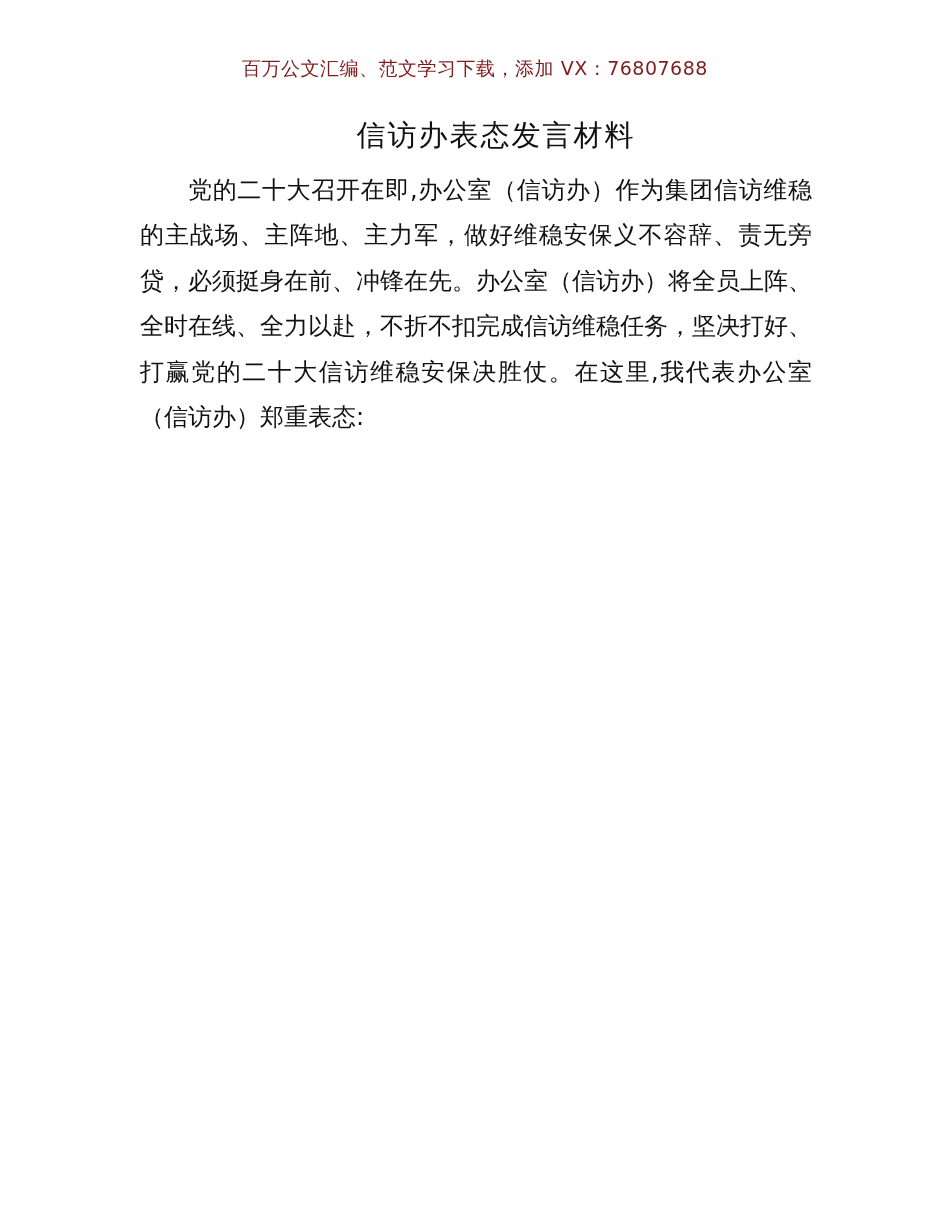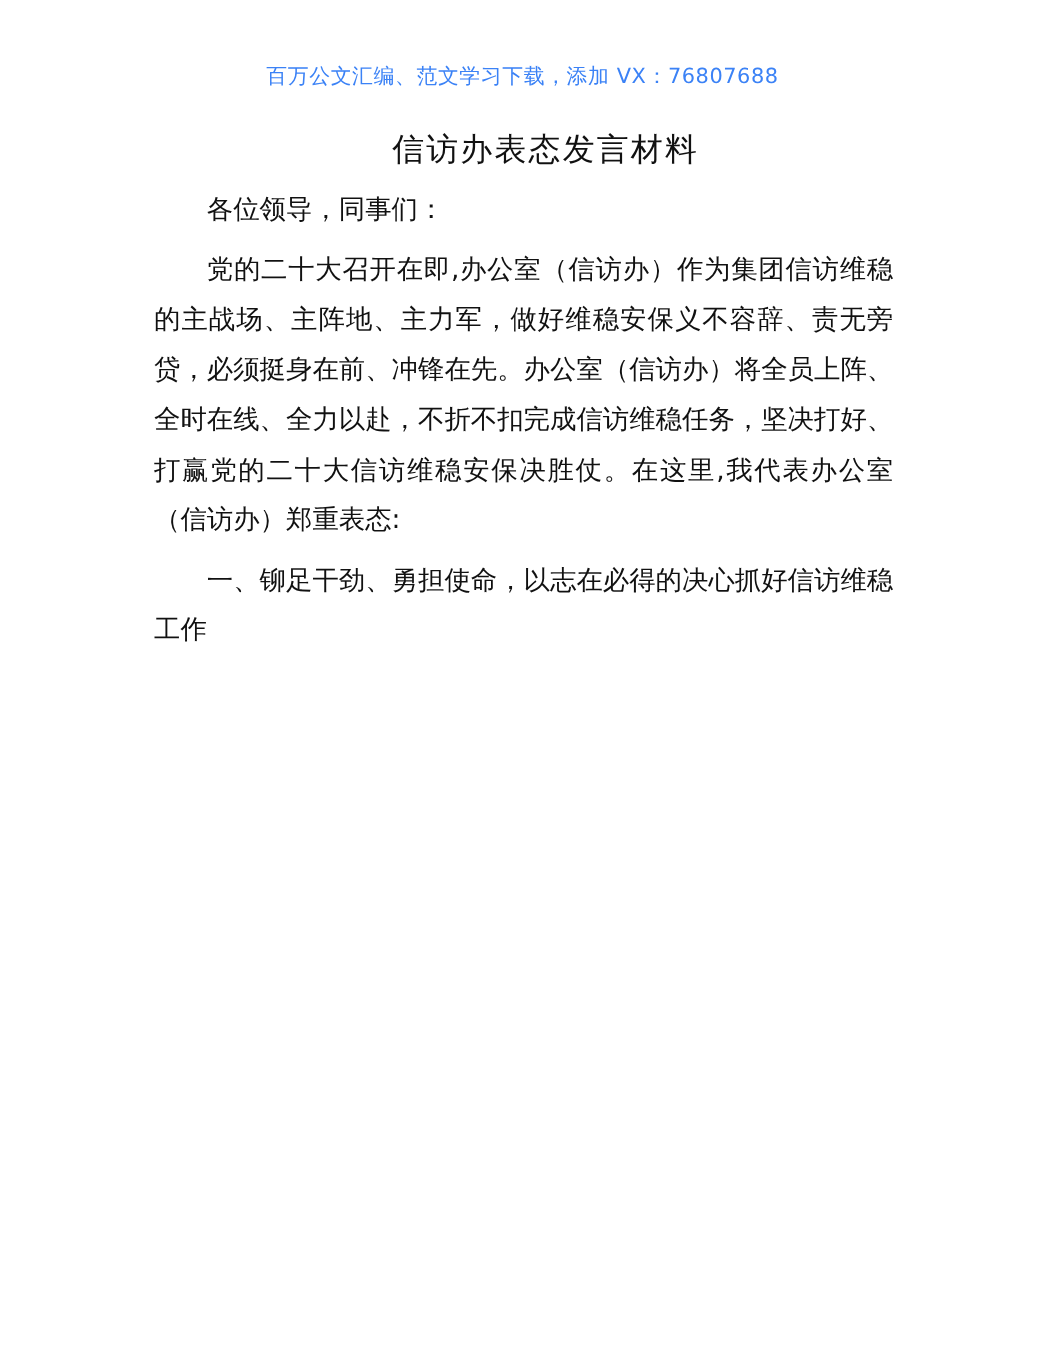--- a/index.html
+++ b/index.html
@@ -1,30 +1,28 @@
 <!DOCTYPE html>
 <html><head>
 <meta charset="utf-8">
 <style>
   html, body { margin: 0; padding: 0; background: #ffffff; }
   body { width: 950px; height: 1230px; position: relative; overflow: hidden;
          font-family: "DejaVu Sans", "Liberation Sans", sans-serif; color: #111; }
   .header-note { position: absolute; top: 56px; left: 0; width: 950px; text-align: center;
-                 color: #3b82f6; font-size: 19px; letter-spacing: 0.5px; }
+                 color: #7f1d1d; font-size: 19px; letter-spacing: 0.5px; }
   .title { position: absolute; top: 116px; left: 0; width: 950px; text-align: center;
            font-size: 29px; letter-spacing: 2px; color: #111; padding-left: 21px; }
   .content { position: absolute; top: 168px; left: 140px; width: 672px;
              font-size: 24px; line-height: 45.4px; text-align: justify; text-justify: inter-character; }
   .content p { margin: 0 0 9.5px 0; text-indent: 48px; }
   .content p.greeting { text-indent: 48px; }
 </style>
 </head>
 <body>
 
 <div class="header-note">百万公文汇编、范文学习下载，添加 VX：76807688</div>
 
 <div class="title">信访办表态发言材料</div>
 
 <div class="content">
-  <p class="greeting">各位领导，同事们：</p>
   <p>党的二十大召开在即,办公室（信访办）作为集团信访维稳的主战场、主阵地、主力军，做好维稳安保义不容辞、责无旁贷，必须挺身在前、冲锋在先。办公室（信访办）将全员上阵、全时在线、全力以赴，不折不扣完成信访维稳任务，坚决打好、打赢党的二十大信访维稳安保决胜仗。在这里,我代表办公室（信访办）郑重表态:</p>
-  <p>一、铆足干劲、勇担使命，以志在必得的决心抓好信访维稳工作</p>
 </div>
 
 </body></html>

